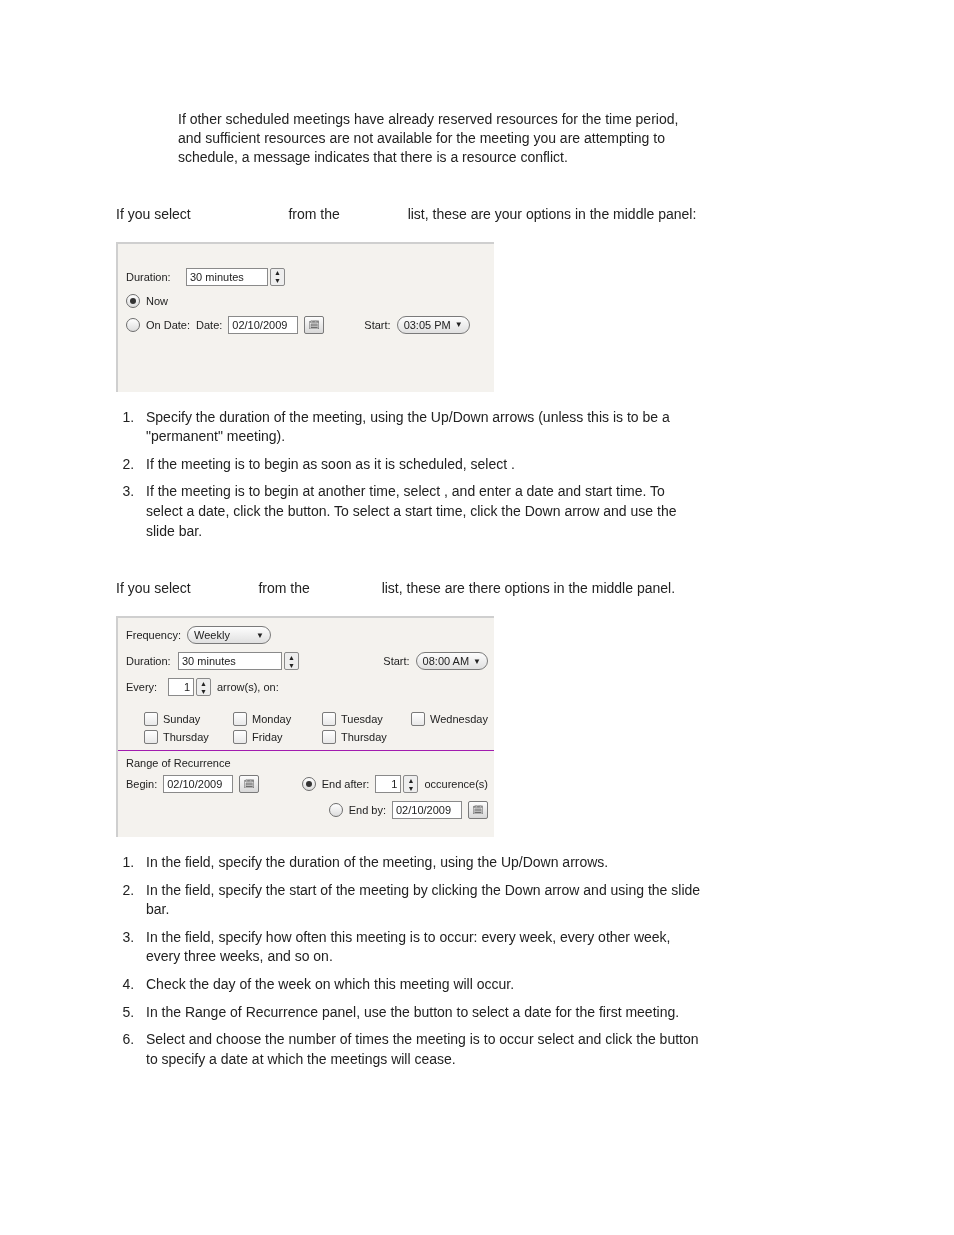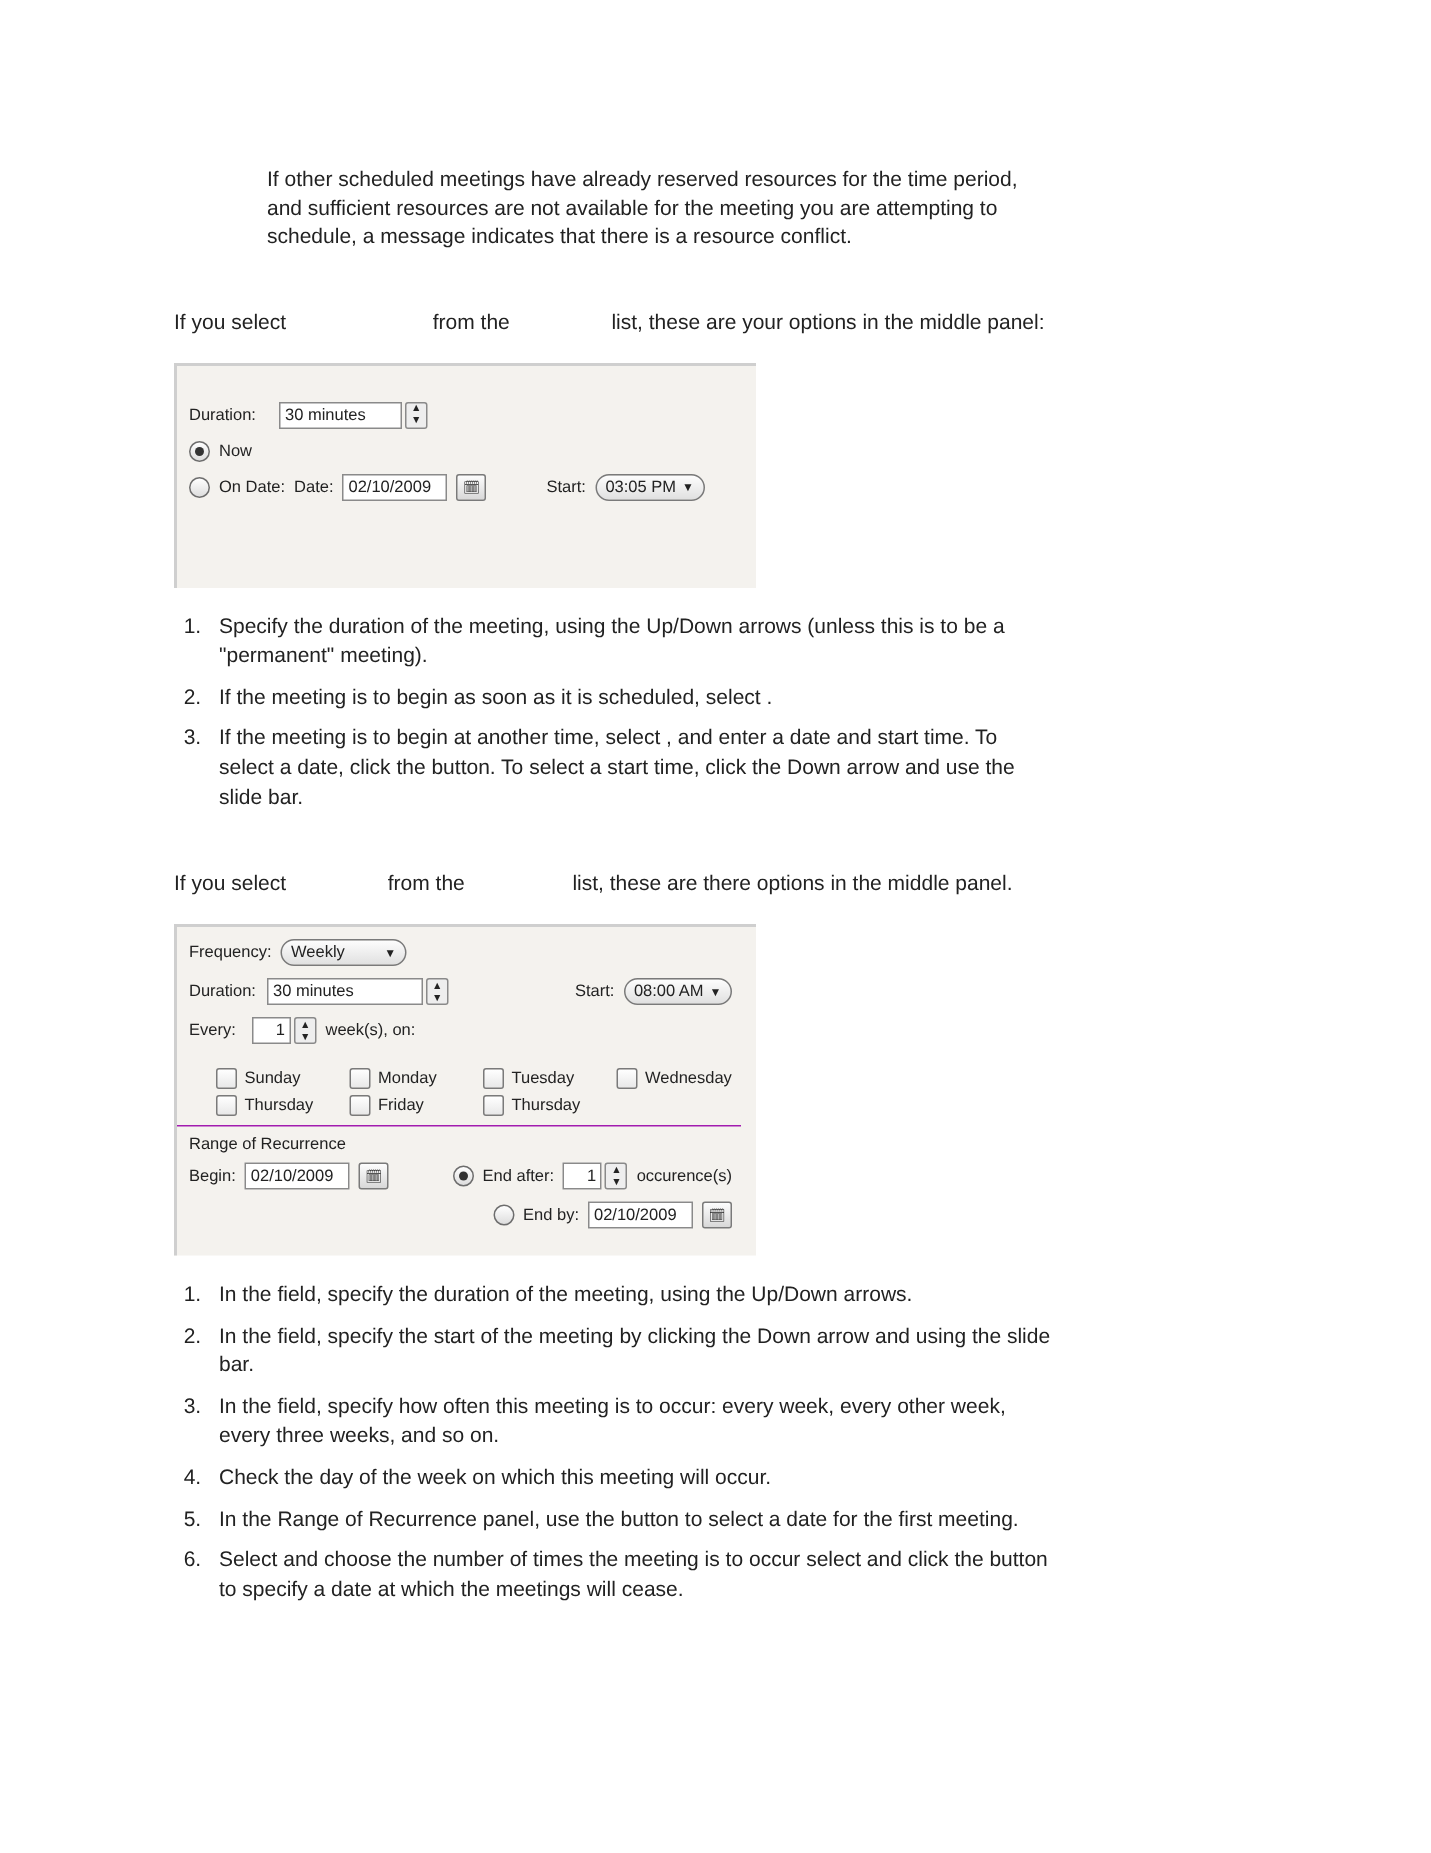--- a/index.html
+++ b/index.html
@@ -24,21 +24,21 @@
   .panel-wrap {
     border: 2px solid #cfcfcf;
     border-right: none;
     border-bottom: none;
     background: #f4f2ee;
     width: 362px;
     margin: 0 0 16px 0;
     font-family: Tahoma, Verdana, Arial, sans-serif;
     font-size: 11px;
     color: #222;
-    padding: 8px 16px 10px 8px;
+    padding: 8px 6px 10px 8px;
   }
   .panel-wrap .row { display: flex; align-items: center; gap: 6px; margin-bottom: 8px; flex-wrap: wrap; }
   .lbl { min-width: 54px; }
   .field {
     border: 1px solid #8a8a8a;
     background: #fff;
     height: 16px;
     padding: 0 3px;
     display: inline-flex;
     align-items: center;
@@ -169,21 +169,21 @@
     </div>
     <div class="row">
       <span class="lbl" style="min-width:36px;">Every:</span>
       <div class="spinner">
         <span class="field" style="width:18px; justify-content:flex-end;">1</span>
         <span class="arrows">
             <span>▲</span>
             <span>▼</span>
           </span>
       </div>
-      <span>week(s), on:</span>
+      <span>arrow(s), on:</span>
     </div>
     <div class="daygrid">
       <div class="dayitem">
           <span class="check"></span>
           <span>Sunday</span>
         </div>
       <div class="dayitem">
           <span class="check"></span>
           <span>Monday</span>
         </div>

